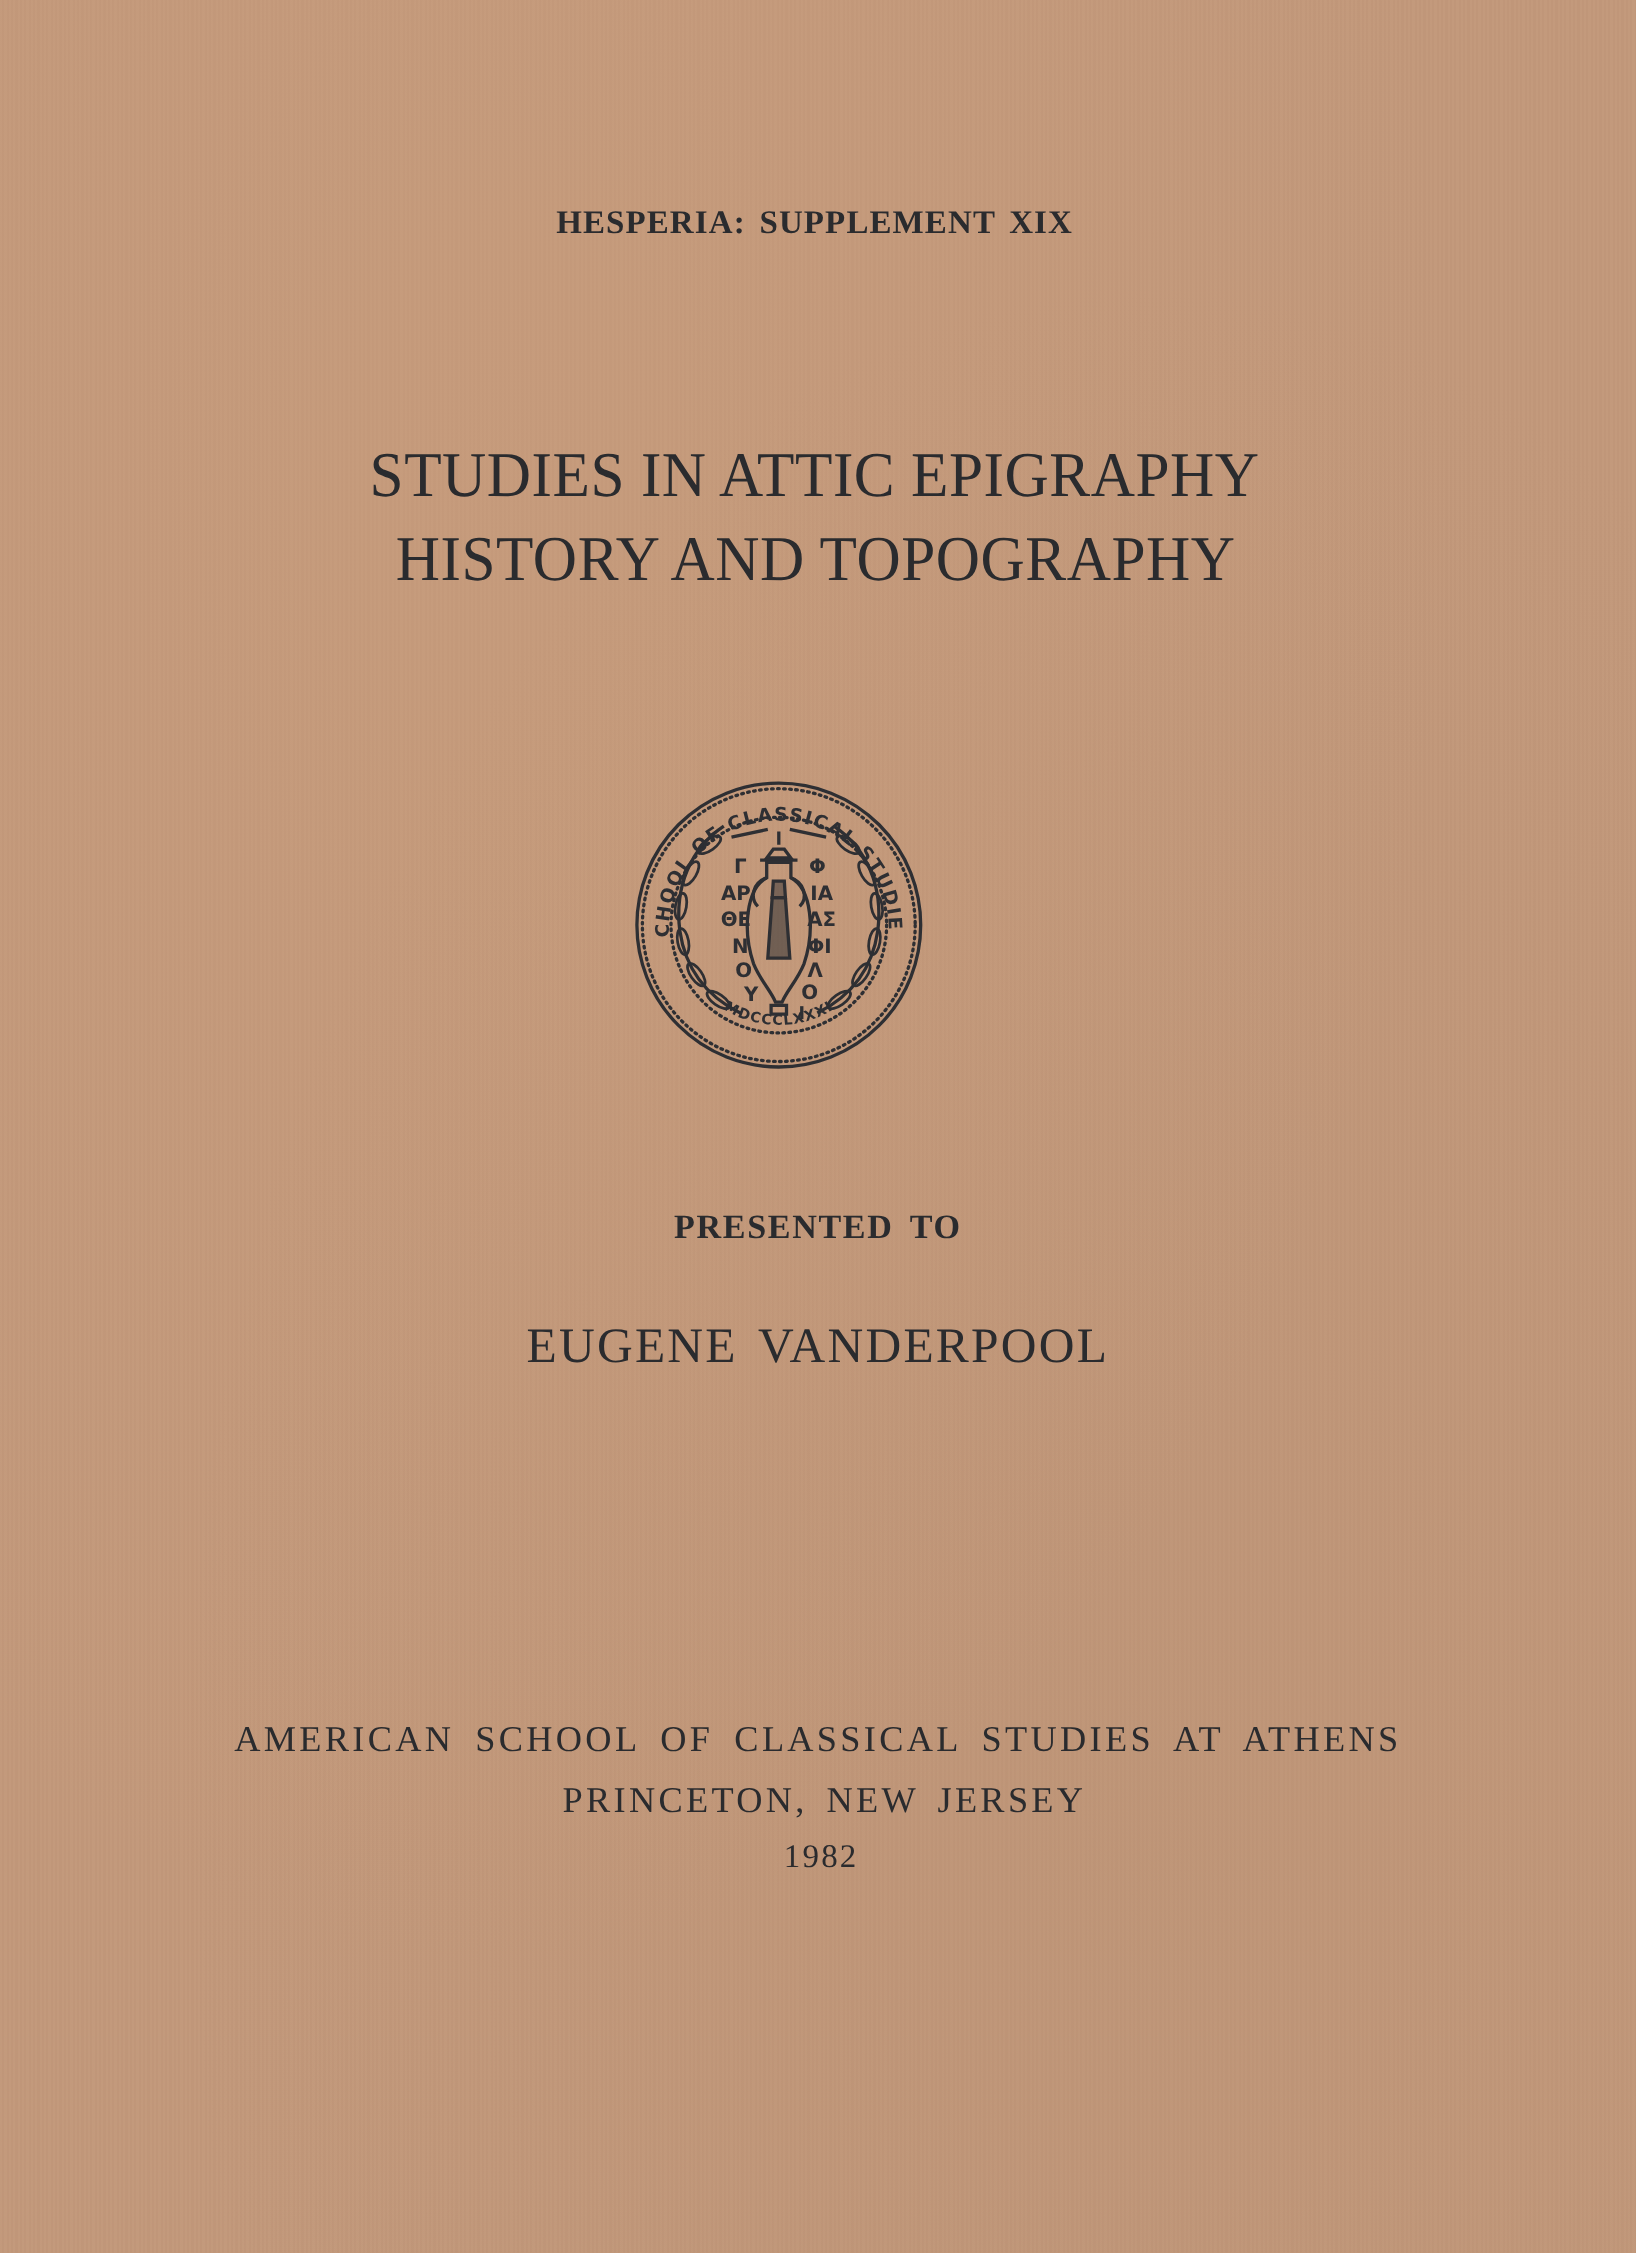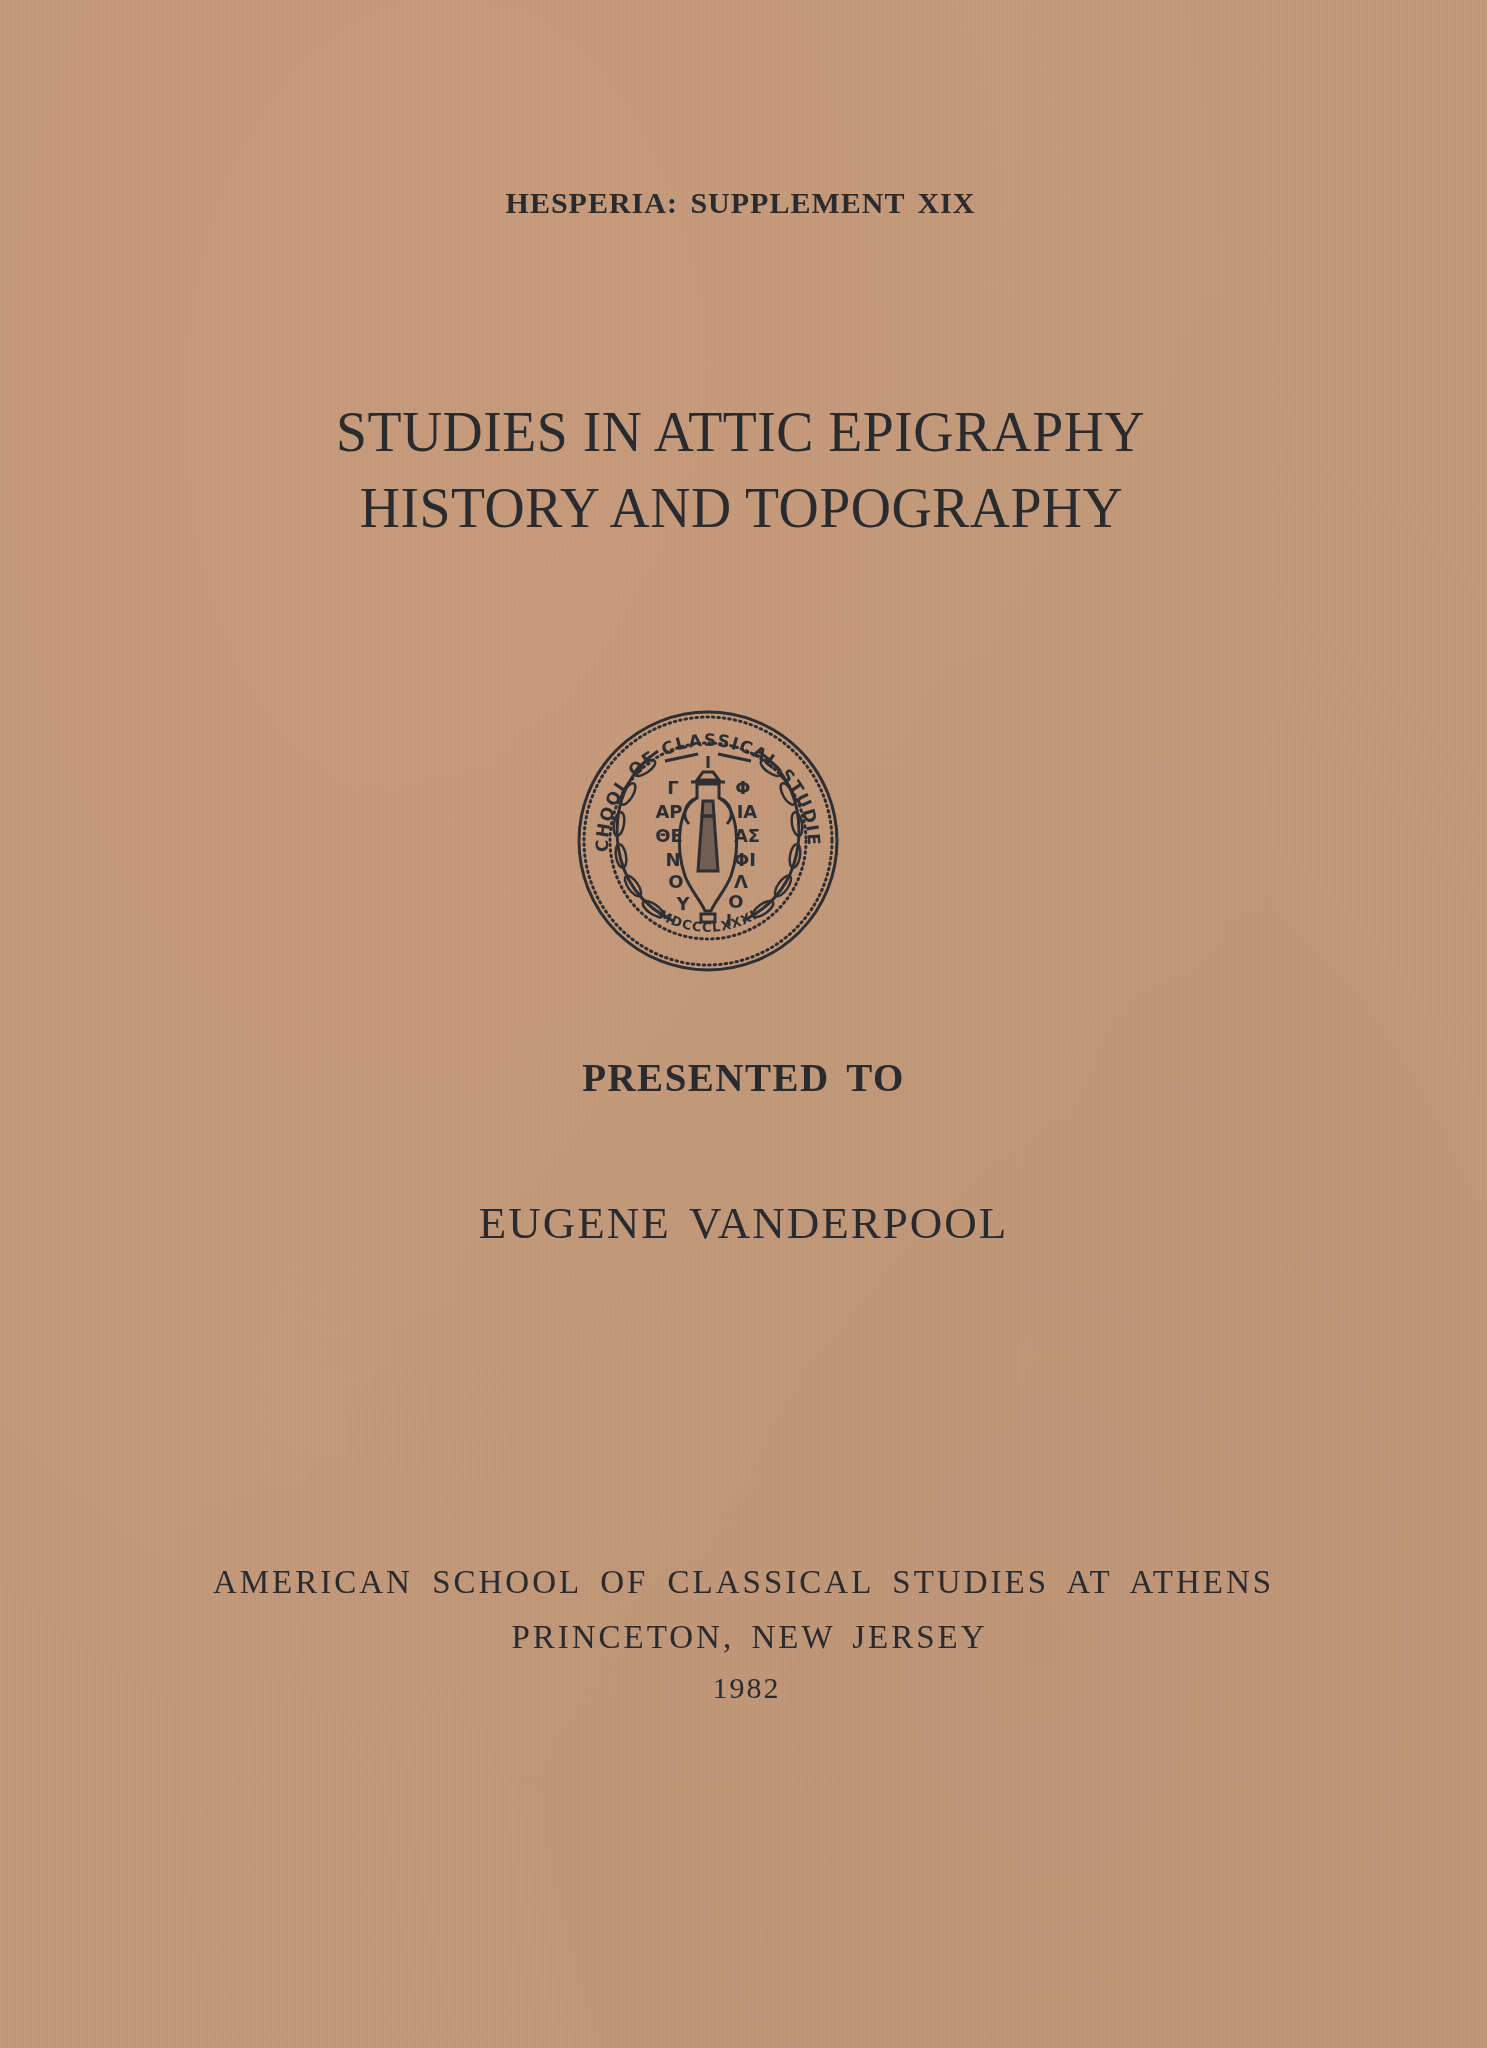--- a/index.html
+++ b/index.html
@@ -55,22 +55,22 @@
     }
     .seal-wrap {
       position: absolute;
       left: 573px;
       top: 706px;
       width: 270px;
       height: 270px;
     }
     .seal-wrap svg { width: 270px; height: 270px; display: block; }
     .presented {
-      top: 1055px;
-      font-size: 39px;
+      top: 1097px;
+      font-size: 31px;
       font-weight: bold;
       letter-spacing: 1.5px;
       word-spacing: 6px;
       font-family: Liberation Serif, serif;
     }
     .honoree {
       top: 1152px;
       font-size: 45px;
       letter-spacing: 2px;
       word-spacing: 6px;

